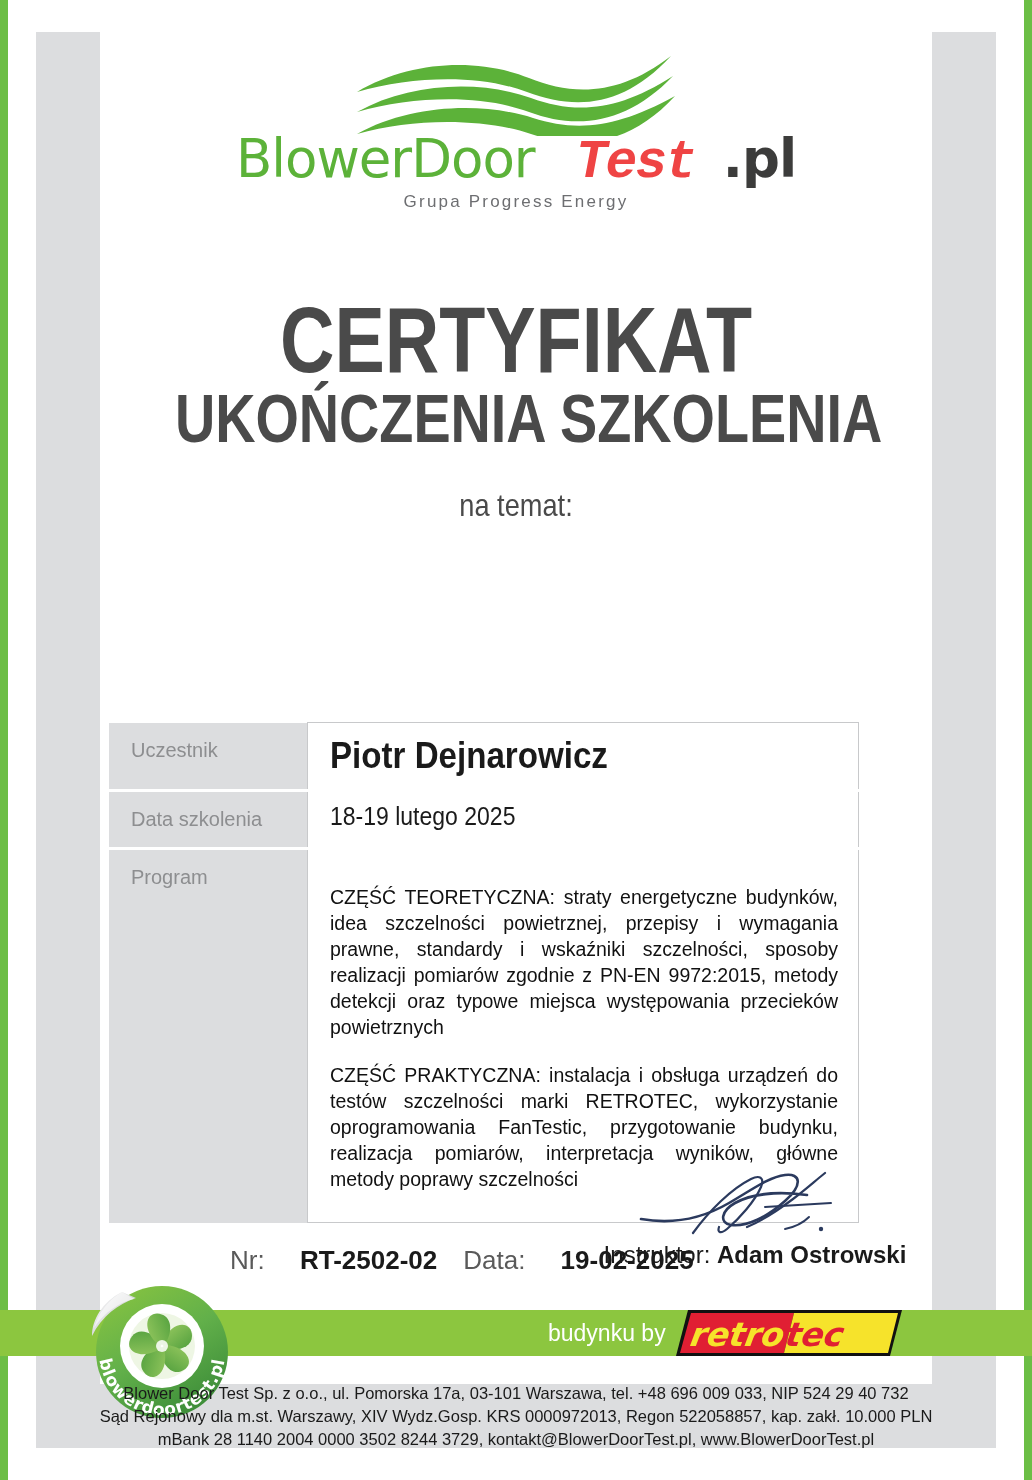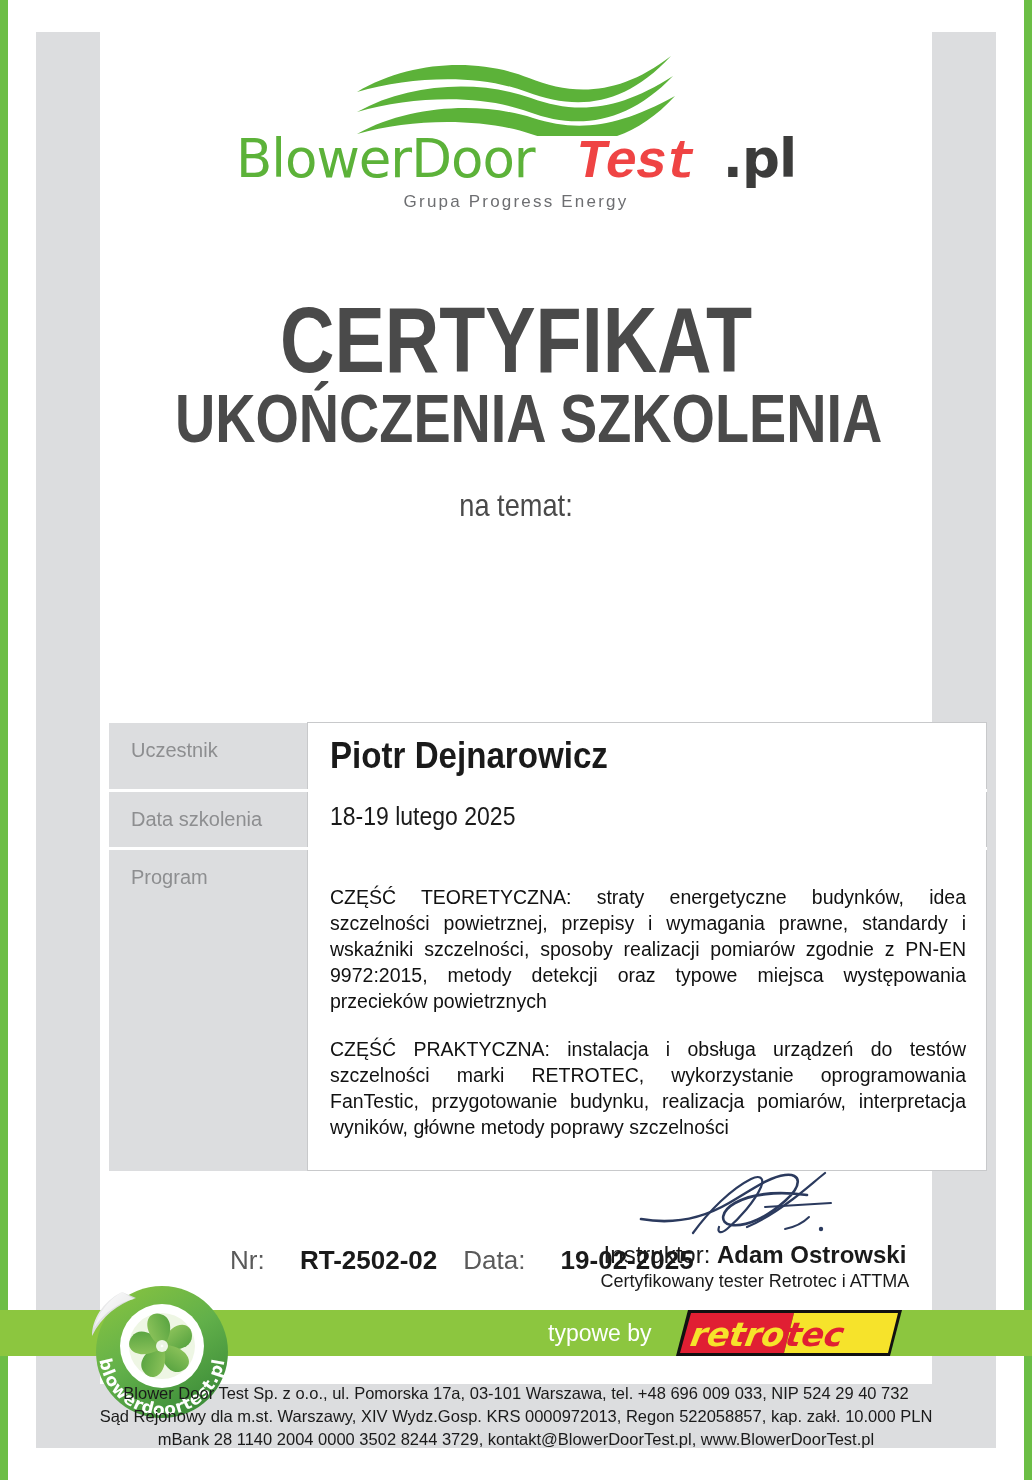--- a/index.html
+++ b/index.html
@@ -100,21 +100,21 @@
     font-weight:400;
     font-family:"Liberation Sans Narrow","Liberation Sans",sans-serif;
     font-size:48px;line-height:57px;
     white-space:nowrap;
   }
   #subject div{transform:scaleX(0.84);}
 
   
   #cert-table{
     position:absolute;left:9px;top:690px;
-    width:878px;
+    width:750px;
     border-collapse:collapse;
     table-layout:fixed;
   }
   #cert-table td{vertical-align:top;}
   .lbl-cell{
     width:176px;
     background:#dcdddf;
     color:#8d8e90;
     font-size:20px;
     font-family:"Liberation Sans Narrow","Liberation Sans",sans-serif;
@@ -272,31 +272,30 @@
           <path d="M58 66 C74 44 96 22 116 12 C124 8 130 10 126 20
                    C120 34 104 52 92 62 C86 67 82 66 84 60" stroke-width="2.2"></path>
           <path d="M112 60 C126 54 142 44 158 32 C170 23 180 14 190 6" stroke-width="2.2"></path>
           <path d="M130 40 L196 36" stroke-width="2"></path>
           <path d="M150 62 C160 60 168 56 174 50" stroke-width="2"></path>
           <circle cx="186" cy="62" r="2.2" fill="#2b3a5e" stroke="none"></circle>
         </g>
       </svg>
       <div id="instructor"><span class="lab">Instruktor:</span>
         <span class="nm">Adam Ostrowski</span></div>
-      <div id="instr-sub">Certyfikowany tester Retrotec i ATTMA</div>
     </div>
 
     <div id="nrline"><span class="k">Nr:</span>
       <span class="v">RT-2502-02</span><span class="gap"></span><span class="k">Data:</span>
       <span class="v">19-02-2025</span></div>
 
   </div>
 
   <div id="greenbar"></div>
-  <div id="poweredby">typowe by</div>
+  <div id="poweredby">budynku by</div>
 
   <svg id="retrotec" viewBox="0 0 230 52">
     <g>
       <path d="M14 3 H228 L216 49 H2 Z" fill="#111111"></path>
       <path d="M17 6 H120 L110 46 H6 Z" fill="#e01f33"></path>
       <path d="M120 6 H224 L214 46 H110 Z" fill="#f6e32b"></path>
     </g>
     <text x="22" y="39" font-family="DejaVu Sans, sans-serif" font-size="33" font-weight="700" font-style="italic" fill="#f6e32b" transform="skewX(-10)">retro</text>
     <text x="117" y="39" font-family="DejaVu Sans, sans-serif" font-size="33" font-weight="700" font-style="italic" fill="#e01f33" transform="skewX(-10)">tec</text>
   </svg>

